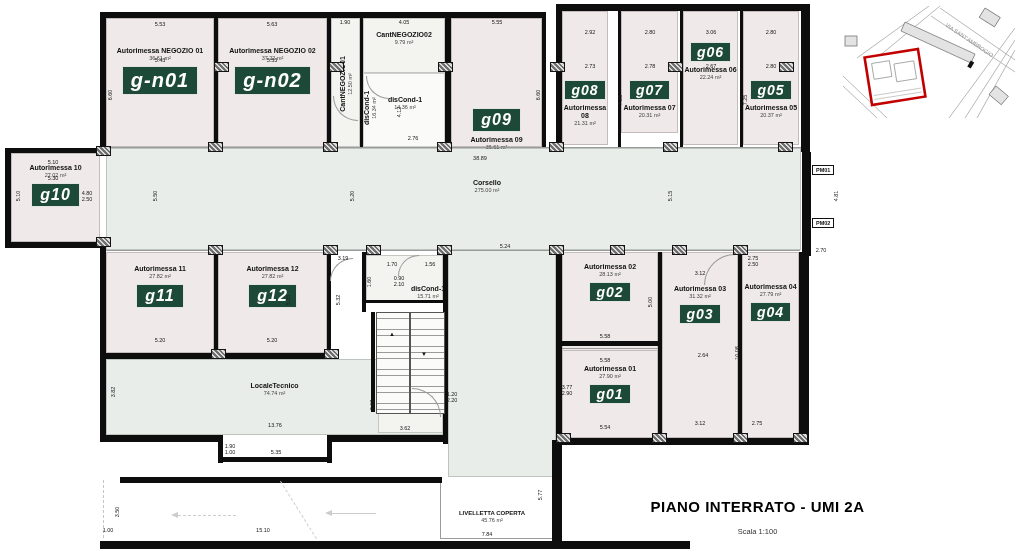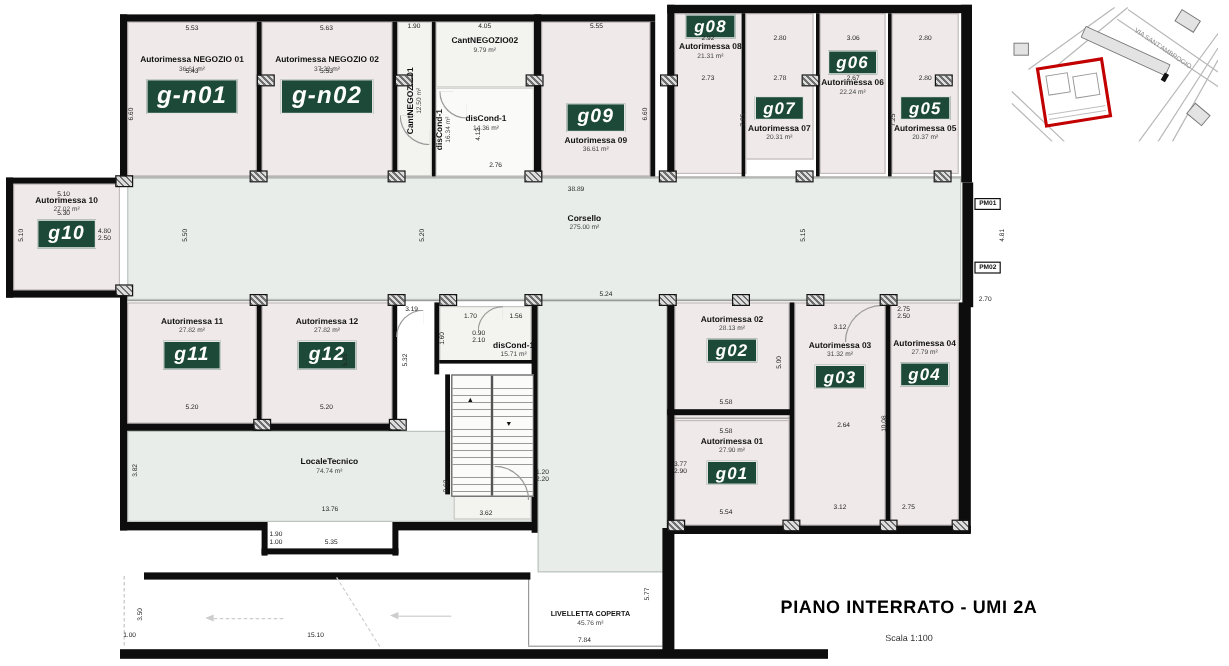--- a/index.html
+++ b/index.html
@@ -63,27 +63,27 @@
     <div class="nm">Autorimessa NEGOZIO 02</div>
     <div class="ar">37.22 m²</div>
     <span class="tag big">g-n02</span>
   </div>
   <div class="room svc" style="left:331px;top:18px;width:29px;height:129px"></div>
   <div class="room svc" style="left:363px;top:18px;width:82px;height:55px;padding-top:12px">
     <div class="nm">CantNEGOZIO02</div>
     <div class="ar">9.79 m²</div>
   </div>
   <div class="room white" style="left:363px;top:73px;width:82px;height:74px"></div>
-  <div class="room garage tagfirst" style="left:451px;top:18px;width:91px;height:129px;padding-top:67px">
+  <div class="room garage tagfirst" style="left:451px;top:18px;width:91px;height:129px;padding-top:89px">
     <span class="tag md">g09</span>
     <div class="nm">Autorimessa 09</div>
     <div class="ar">36.61 m²</div>
   </div>
 
-  <div class="room garage tagfirst" style="left:562px;top:11px;width:60px;height:134px;">
+  <div class="room garage tagfirst" style="left:562px;top:11px;width:46px;height:134px;padding-top:68px">
     <span class="tag sm">g08</span>
     <div class="nm">Autorimessa 08</div>
     <div class="ar">21.31 m²</div>
   </div>
   <div class="room garage tagfirst" style="left:621px;top:11px;width:57px;height:122px;padding-top:68px">
     <span class="tag sm">g07</span>
     <div class="nm">Autorimessa 07</div>
     <div class="ar">20.31 m²</div>
   </div>
   <div class="room garage tagfirst" style="left:683px;top:11px;width:55px;height:134px;padding-top:30px">

